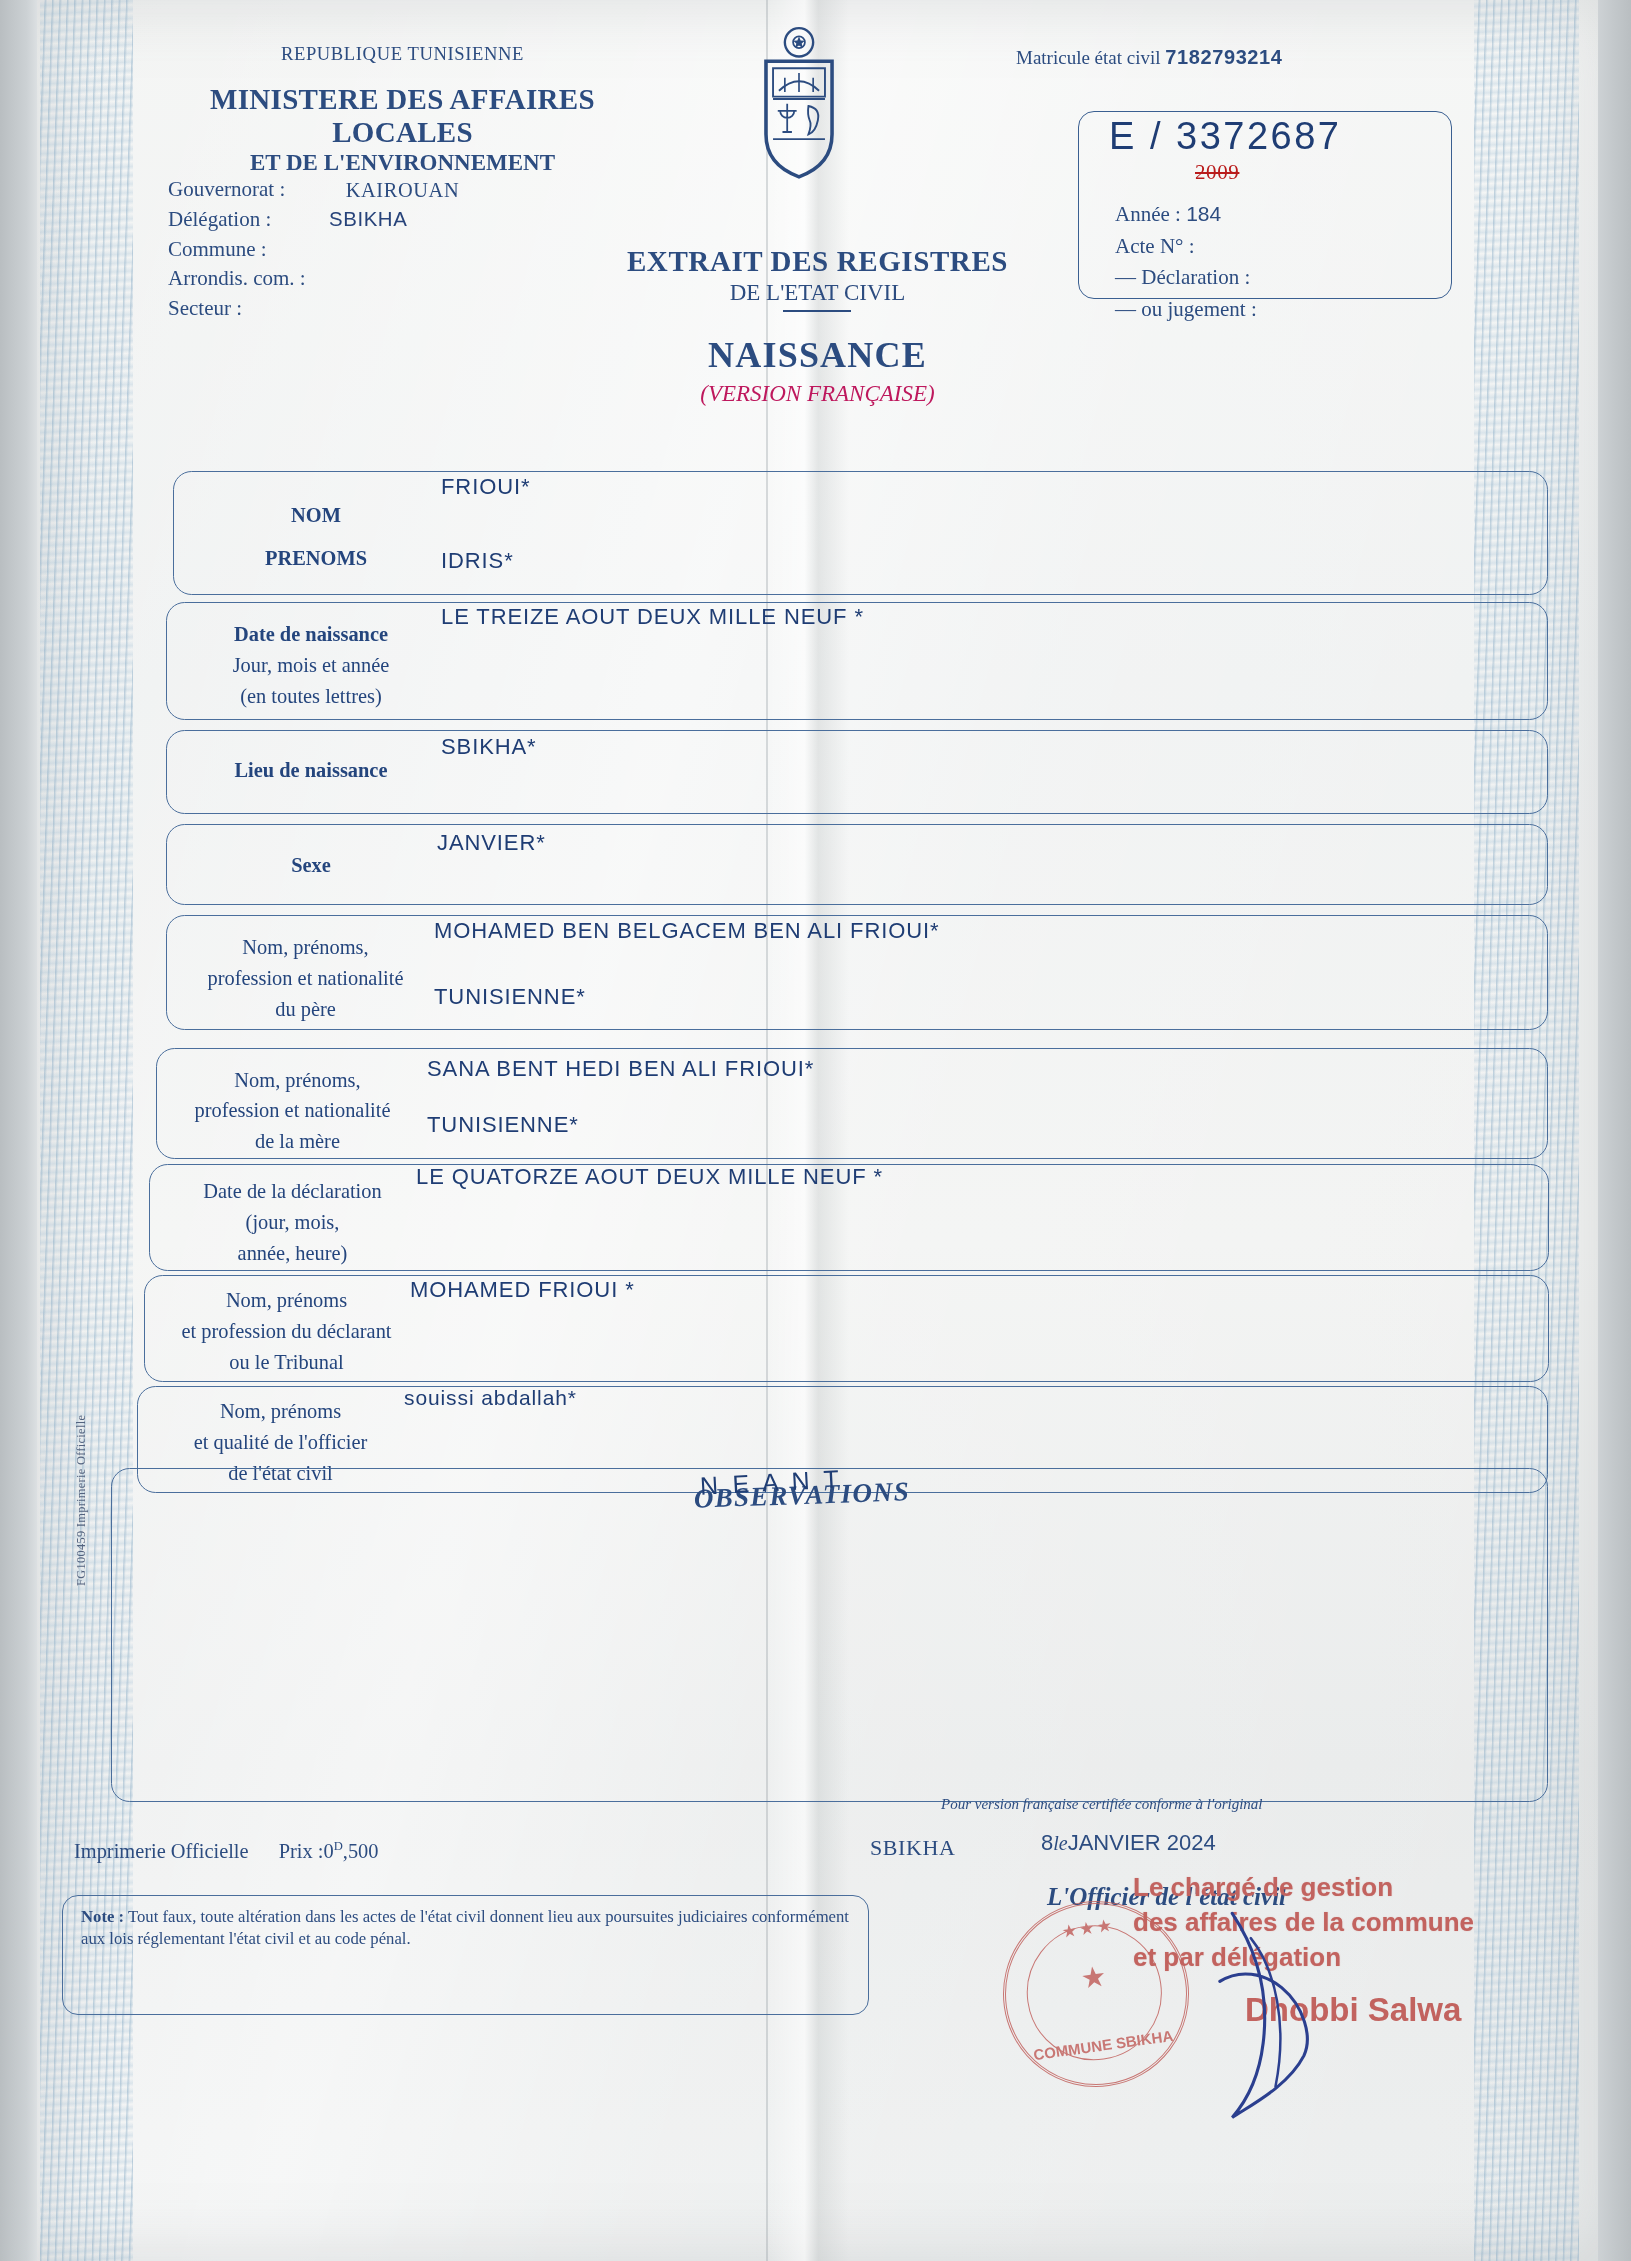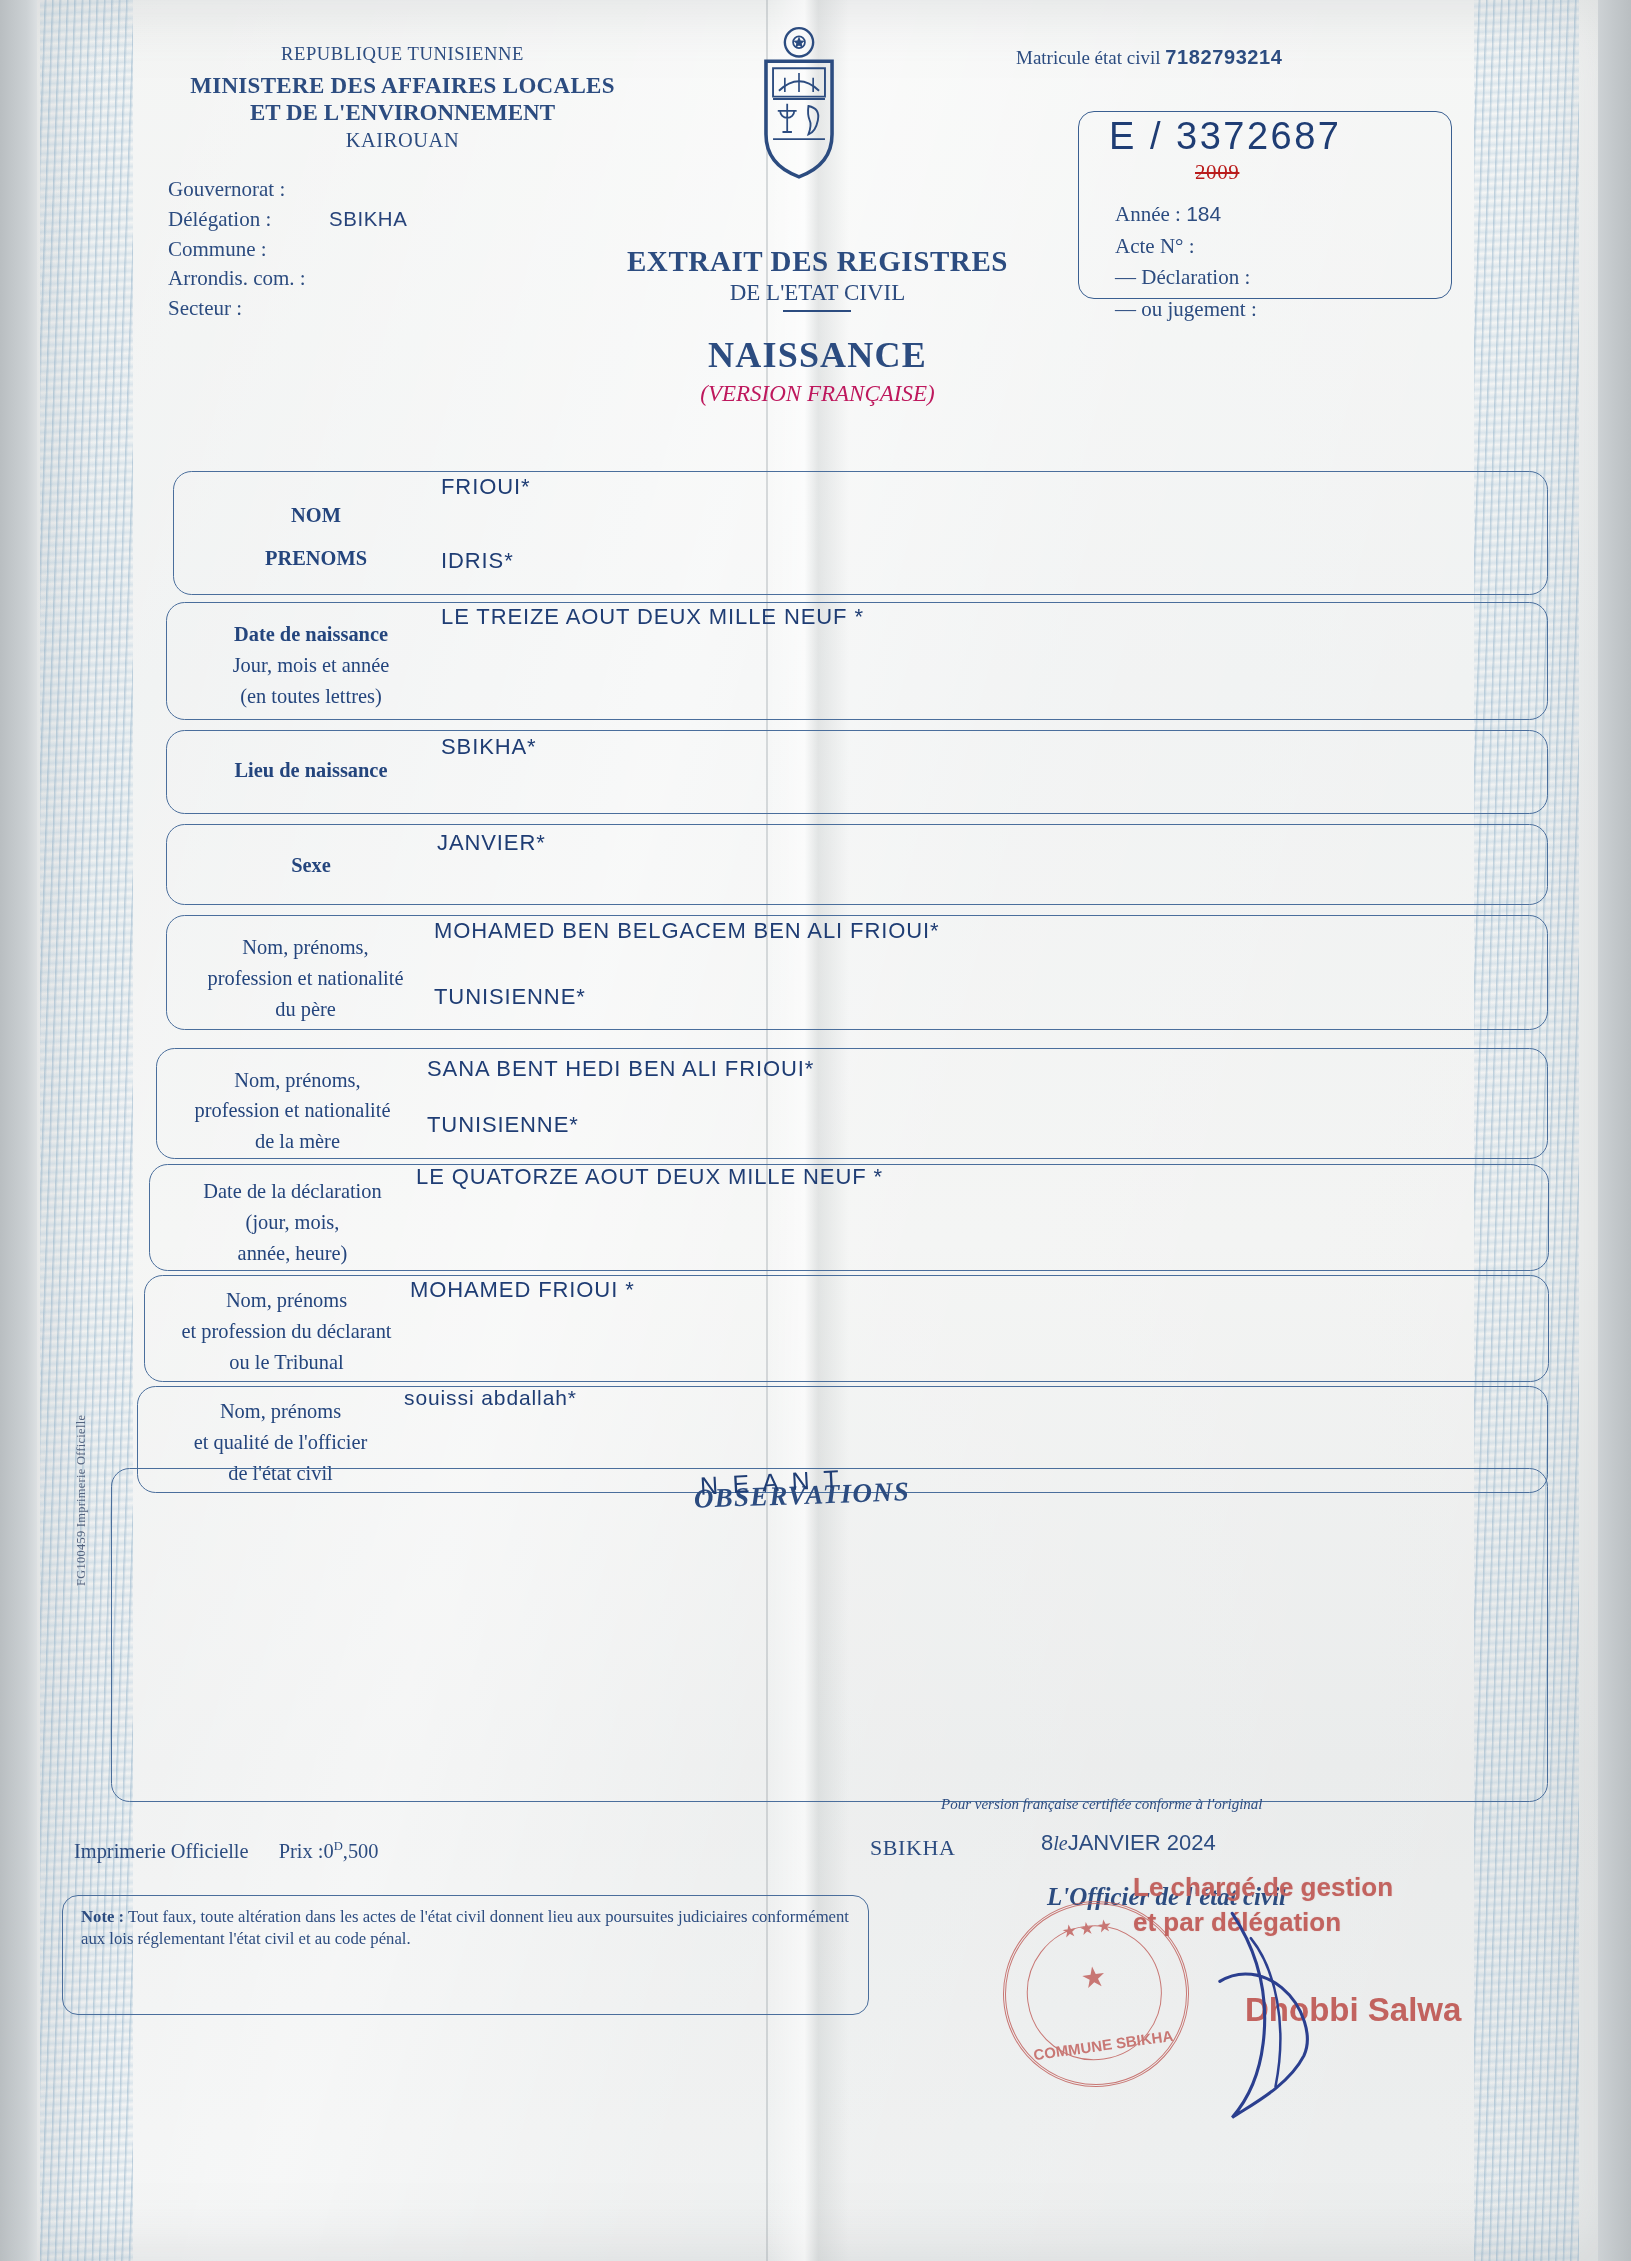--- a/index.html
+++ b/index.html
@@ -59,21 +59,21 @@
   }
   .guilloche.left { left: 40px; }
   .guilloche.right { left: 1474px; width: 105px; }
   
   .hdr-left {
     position: absolute; left: 155px; top: 43px; width: 495px;
     text-align: center;
     color: #2c4c80;
   }
   .hdr-left .l1 { font-size: 18.6px; letter-spacing: 0.6px; }
-  .hdr-left .l2 { font-size: 23px; font-weight: bold; letter-spacing: 0.3px; margin-top: 8px;}
+  .hdr-left .l2 { font-size: 29px; font-weight: bold; letter-spacing: 0.3px; margin-top: 18px;}
   .hdr-left .l3 { font-size: 23px; font-weight: bold; margin-top: 1.2px;}
   .hdr-left .l4 { font-size: 20.4px; margin-top: 2.5px; letter-spacing: 0.6px;}
 
   .fields {
     position: absolute; left: 168px; top: 175px; width: 384px;
     color: #2c4c80;
     font-size: 21px;
     line-height: 1.42;
   }
   .fields .row { display: flex; align-items: center; }
@@ -412,20 +412,21 @@
 
   <div class="certif">Pour version française certifiée conforme à l'original</div>
   <div class="place">SBIKHA</div>
   <div class="dateline">
     <span class="d">8</span><span class="le">le</span><span class="d">JANVIER 2024</span>
   </div>
   <div class="officier">L'Officier de l'état civil</div>
 
   <div class="stamp-text">
     <div>Le chargé de gestion</div>
+    <div>des affaires de la commune</div>
     <div>et par délégation</div>
   </div>
   <div class="stamp-name">Dhobbi Salwa</div>
 
   <div class="seal">
     <div class="inner"></div>
     <div class="top">★  ★  ★</div>
     <div class="ctr">★</div>
     <div class="bot">COMMUNE SBIKHA</div>
   </div>

